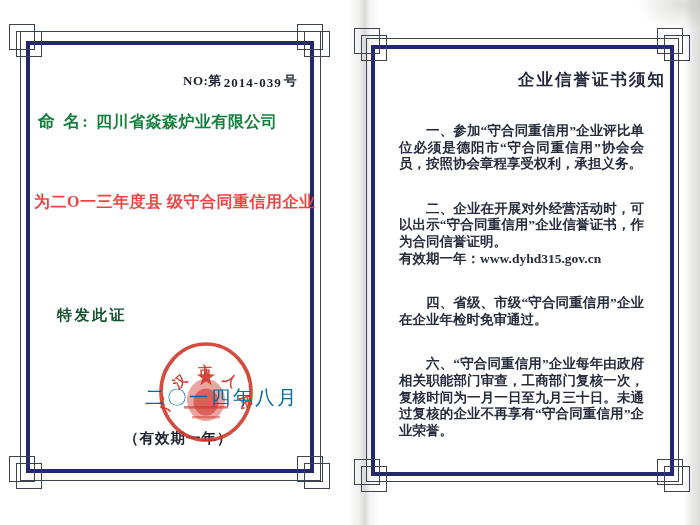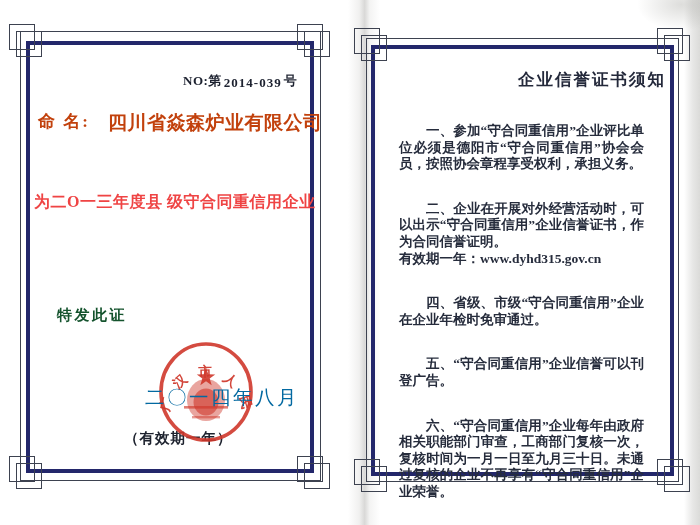--- a/index.html
+++ b/index.html
@@ -43,25 +43,25 @@
   .corner::before { transform:translate(-4px,-4px); }
   .corner::after  { transform:translate(3px,3px); }
 
   
   .serial {
     position:absolute; left:183px; top:72px;
     font-size:13px; font-weight:bold; color:#1d2230; letter-spacing:0.5px; white-space:nowrap;
   }
   .serial .num { position:relative; top:2px; margin:0 2px; letter-spacing:1px; }
   .name-row {
-    position:absolute; left:38px; top:110px; white-space:nowrap; color:#c2410c;
-    display:flex; align-items:flex-start;
+    position:absolute; left:38px; top:110px; white-space:nowrap; color:#15803d;
+    display:flex; align-items:flex-end;
   }
   .name-label { font-size:17px; font-weight:bold; letter-spacing:2px; }
-  .company    { font-size:19px; font-weight:bold; margin-left:18px; letter-spacing:0.5px; }
+  .company    { font-size:16px; font-weight:bold; margin-left:6px; letter-spacing:0.5px; }
   .award {
     position:absolute; left:34px; top:192px; width:286px;
     font-size:16px; font-weight:bold; color:#ef4444; letter-spacing:0.5px; white-space:nowrap;
   }
   .issue {
     position:absolute; left:57px; top:306px;
     font-size:15px; font-weight:bold; color:#14532d; letter-spacing:2.5px;
   }
   .cert-date {
     position:absolute; left:145px; top:384px; z-index:3;
@@ -144,18 +144,17 @@
     <div class="corner" style="left:358px; top:463px;"></div>
     <div class="corner" style="left:661px; top:463px;"></div>
 
     <h1 class="rp-title" style="margin:0; font-size:16.5px;">企业信誉证书须知</h1>
 
     <div class="rp-body">
       <p class="para indent">一、参加“守合同重信用”企业评比单位必须是德阳市“守合同重信用”协会会员，按照协会章程享受权利，承担义务。</p>
       <p class="para indent">二、企业在开展对外经营活动时，可以出示“守合同重信用”企业信誉证书，作为合同信誉证明。</p>
       <p class="para">有效期一年：www.dyhd315.gov.cn</p>
       <p class="para indent">四、省级、市级“守合同重信用”企业在企业年检时免审通过。</p>
-      <p class="para indent">五、“守合同重信用”企业信誉可以刊登广告。</p>
       <p class="para indent">六、“守合同重信用”企业每年由政府相关职能部门审查，工商部门复核一次，复核时间为一月一日至九月三十日。未通过复核的企业不再享有“守合同重信用”企业荣誉。</p>
     </div>
   </section>
 
 </div>
 
 </body></html>

